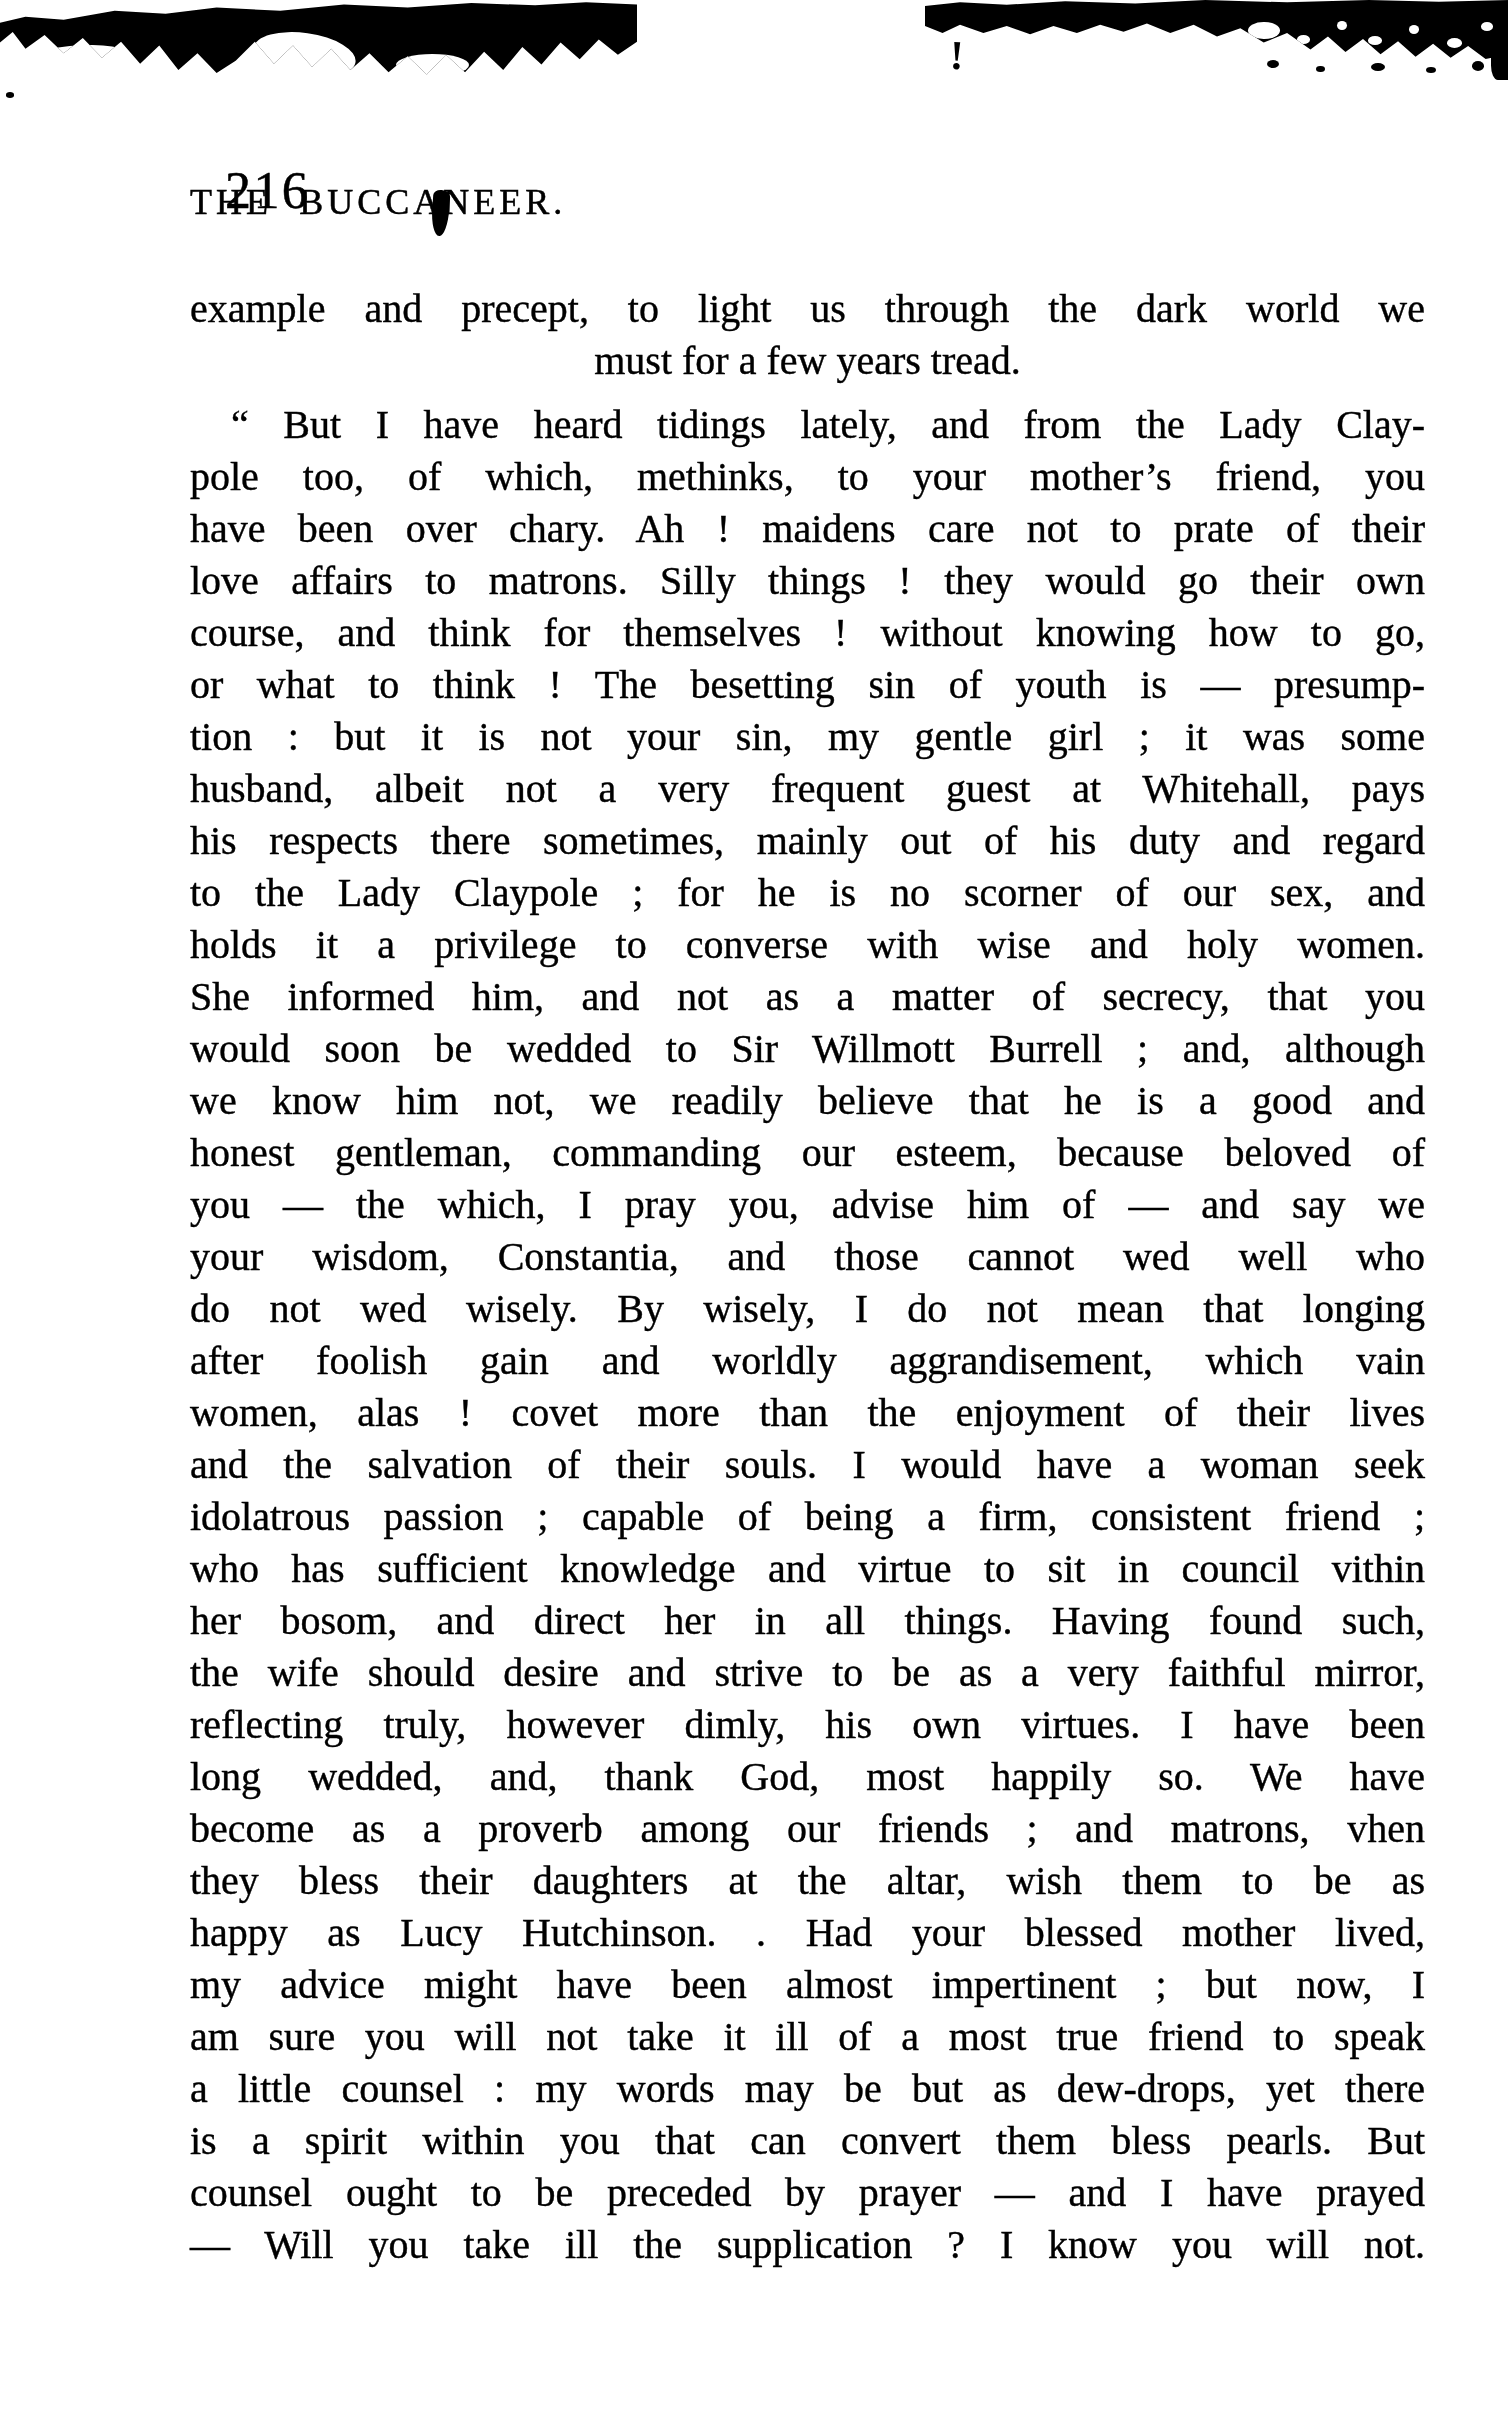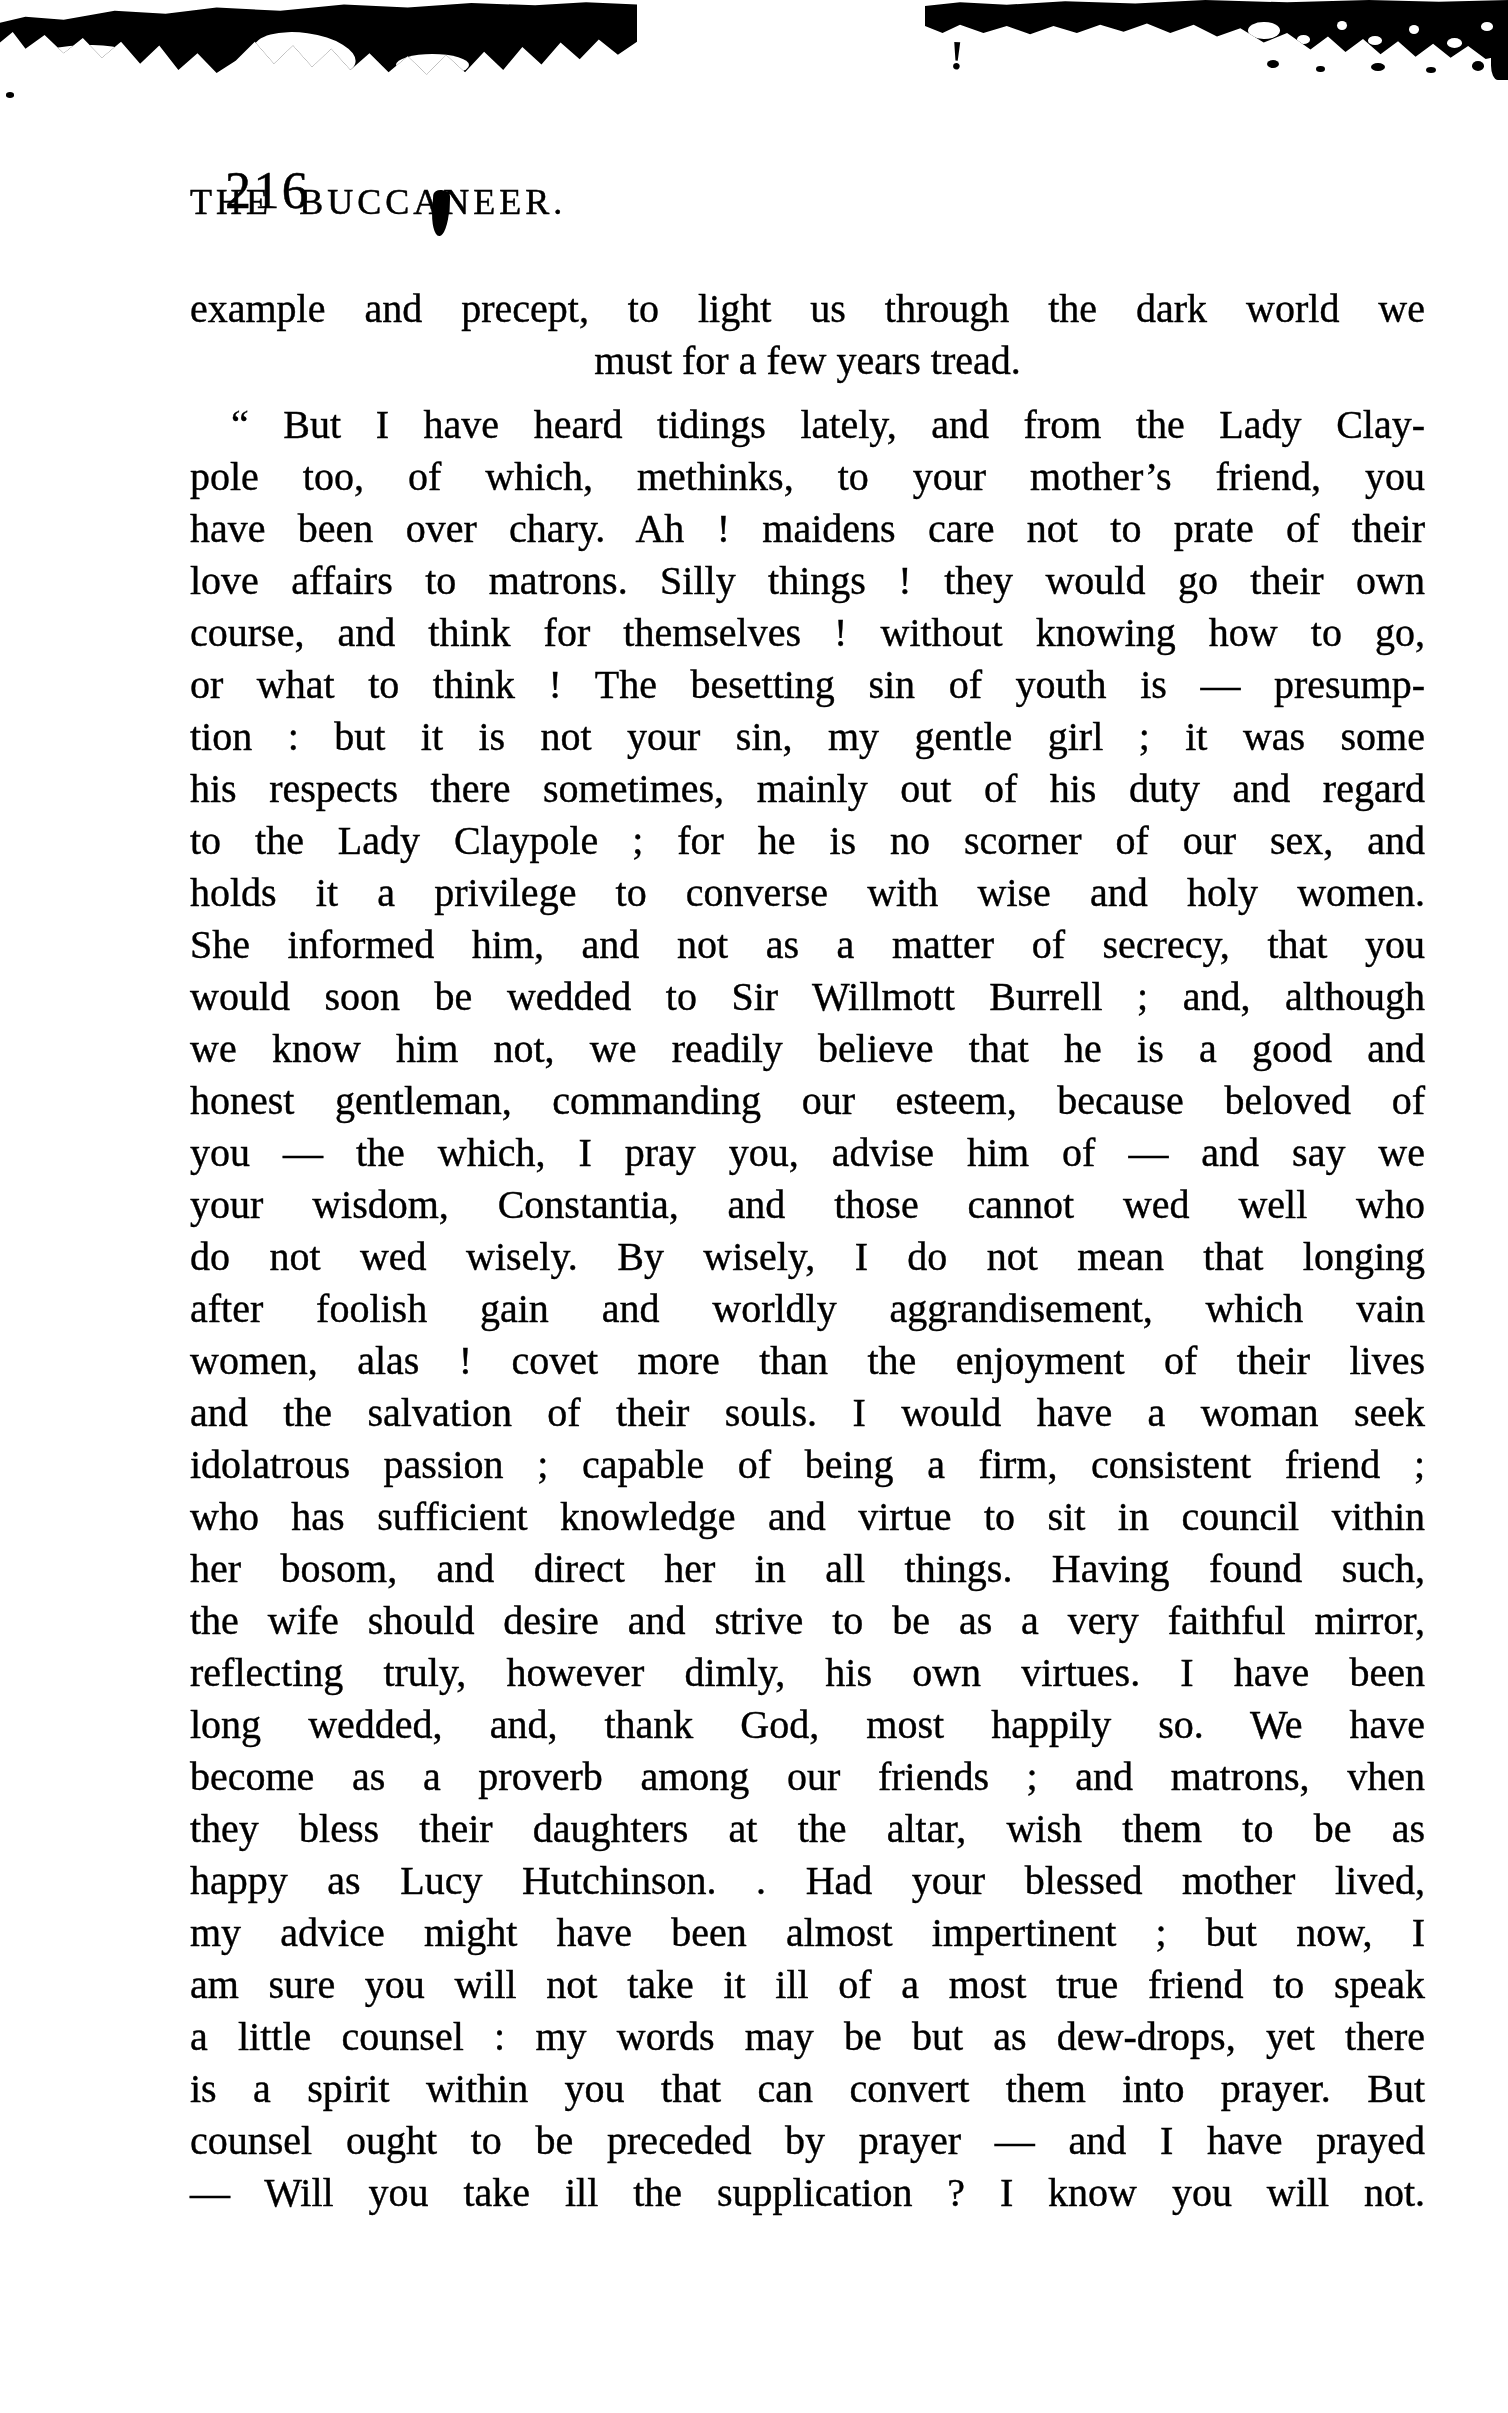--- a/index.html
+++ b/index.html
@@ -128,20 +128,21 @@
   <main class="body-text">
       <div class="line just">example and precept, to light us through the dark world we</div>
       <div class="line">must for a few years tread.</div>
       <div class="line just ind">“ But I have heard tidings lately, and from the Lady Clay-</div>
       <div class="line just">pole too, of which, methinks, to your mother’s friend, you</div>
       <div class="line just">have been over chary.  Ah !  maidens care not to prate of their</div>
       <div class="line just">love affairs to matrons.  Silly things ! they would go their own</div>
       <div class="line just">course, and think for themselves ! without knowing how to go,</div>
       <div class="line just">or what to think !  The besetting sin of youth is — presump-</div>
       <div class="line just">tion : but it is not your sin, my gentle girl ; it was some</div>
+      <div class="line just">husband, albeit not a very frequent guest at Whitehall, pays</div>
       <div class="line just">his respects there sometimes, mainly out of his duty and regard</div>
       <div class="line just">to the Lady Claypole ; for he is no scorner of our sex, and</div>
       <div class="line just">holds it a privilege to converse with wise and holy women.</div>
       <div class="line just">She informed him, and not as a matter of secrecy, that you</div>
       <div class="line just">would soon be wedded to Sir Willmott Burrell ; and, although</div>
       <div class="line just">we know him not, we readily believe that he is a good and</div>
       <div class="line just">honest gentleman, commanding our esteem, because beloved of</div>
       <div class="line just">you — the which, I pray you, advise him of — and say we</div>
       <div class="line just">your wisdom, Constantia, and those cannot wed well who</div>
       <div class="line just">do not wed wisely.  By wisely, I do not mean that longing</div>
@@ -153,19 +154,19 @@
       <div class="line just">her bosom, and direct her in all things.  Having found such,</div>
       <div class="line just">the wife should desire and strive to be as a very faithful mirror,</div>
       <div class="line just">reflecting truly, however dimly, his own virtues.  I have been</div>
       <div class="line just">long wedded, and, thank God, most happily so.  We have</div>
       <div class="line just">become as a proverb among our friends ; and matrons, vhen</div>
       <div class="line just">they bless their daughters at the altar, wish them to be as</div>
       <div class="line just">happy as Lucy Hutchinson. .  Had your blessed mother lived,</div>
       <div class="line just">my advice might have been almost impertinent ; but now, I</div>
       <div class="line just">am sure you will not take it ill of a most true friend to speak</div>
       <div class="line just">a little counsel :  my words may be but as dew-drops, yet there</div>
-      <div class="line just">is a spirit within you that can convert them into prayer.  But</div>
+      <div class="line just">is a spirit within you that can convert them bless pearls.  But</div>
       <div class="line just">counsel ought to be preceded by prayer — and I have prayed</div>
       <div class="line just">— Will you take ill the supplication ?  I know you will not.</div>
     </main>
 
 </div>
 
 
 </body></html>

